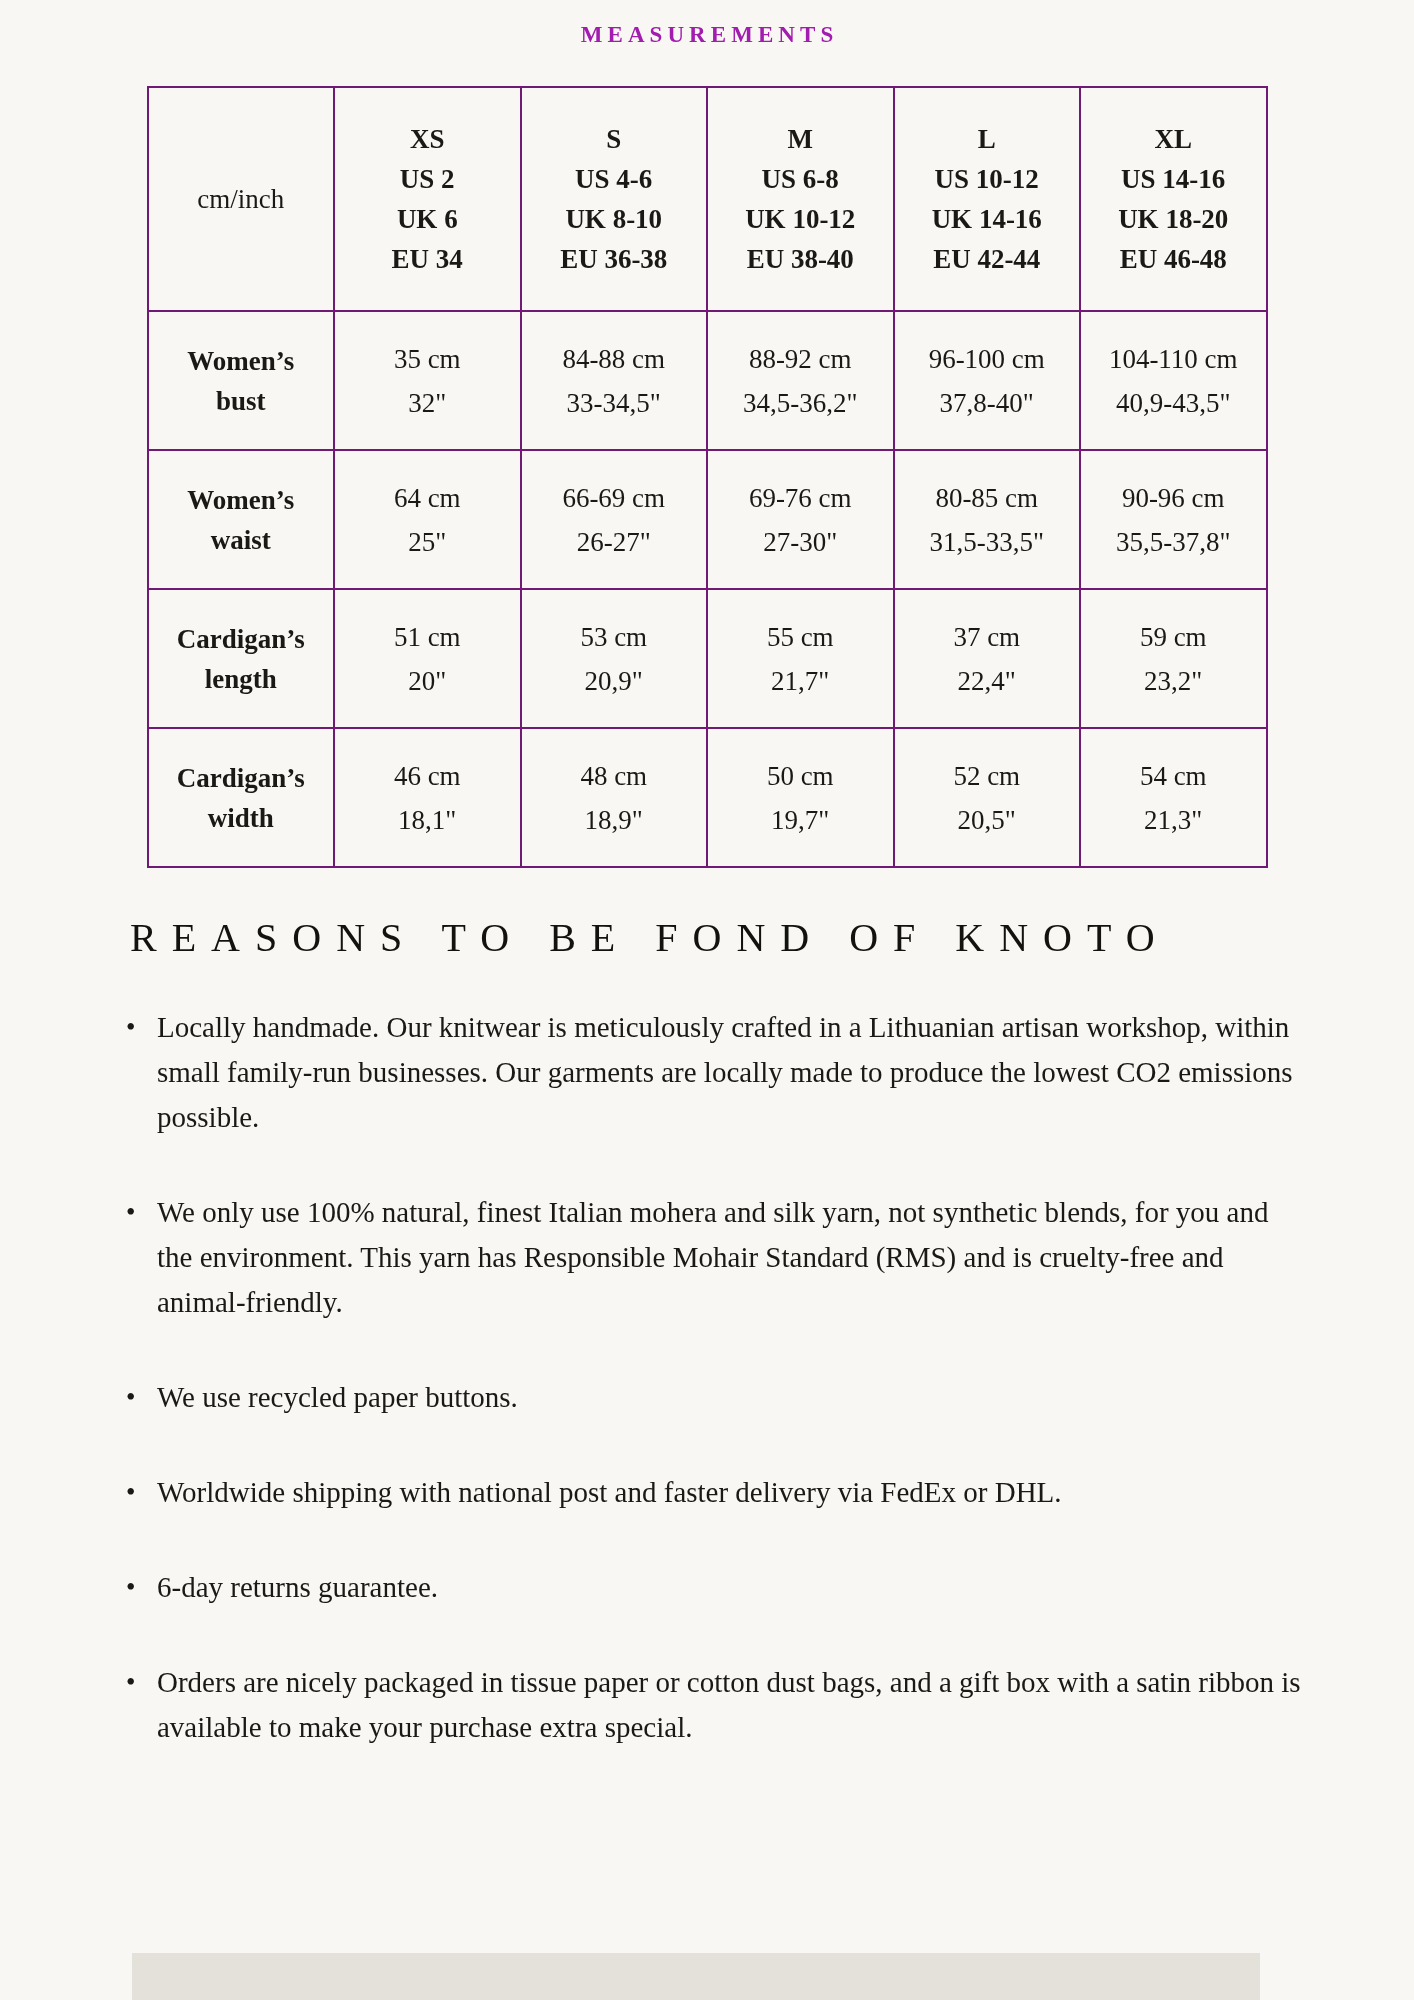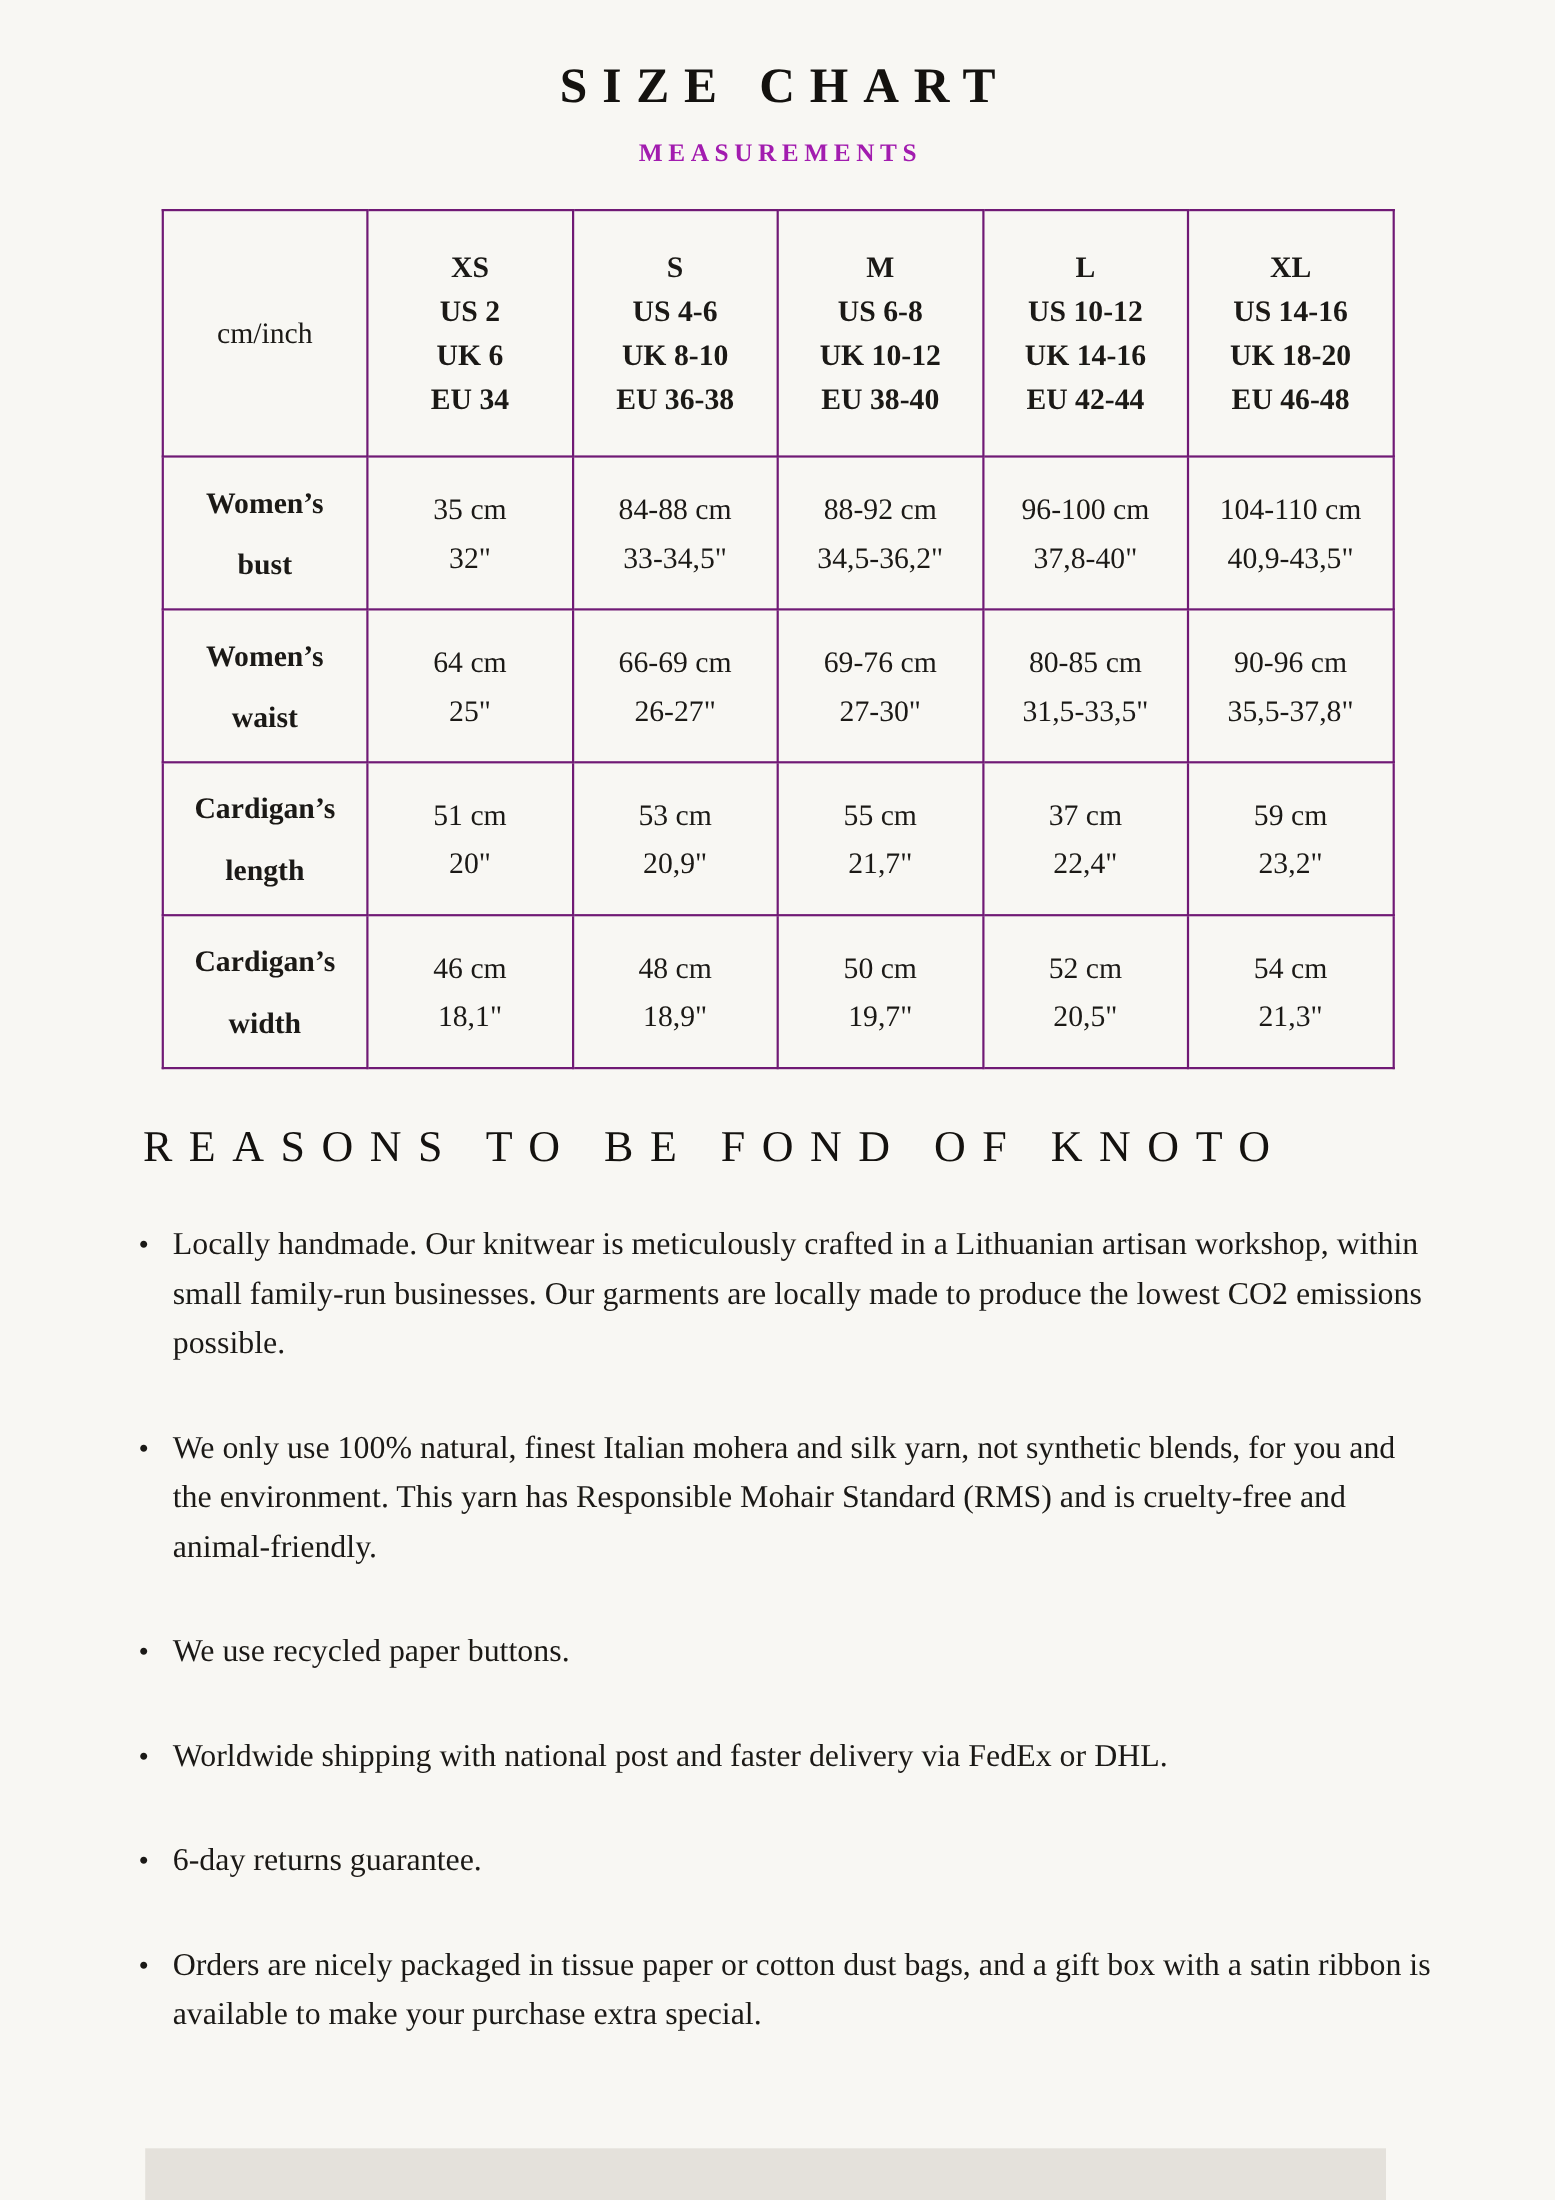--- a/index.html
+++ b/index.html
@@ -50,21 +50,21 @@
     padding: 6px 8px;
     font-size: 27px;
     color: #1b1916;
   }
   .size-table tr.header-row td { height: 210px; }
   .size-table tr.body-row td   { height: 125px; }
 
   .unit-cell { font-weight: 400; }
   .col-header { font-weight: 700; line-height: 40px; }
   .col-header span { display: block; }
-  .row-label { font-weight: 700; line-height: 56px; white-space: pre-line; margin-left: 32px; }
+  .row-label { font-weight: 700; line-height: 40px; white-space: pre-line; margin-left: 32px; }
   .cell-values { line-height: 44px; font-weight: 400; }
   .cell-values span { display: block; }
 
   
   .reasons-heading {
     margin: 46px 0 0 130px;
     font-size: 40px;
     font-weight: 400;
     letter-spacing: 15px;
     color: #14120f;
@@ -99,21 +99,20 @@
     width: 1128px;
     height: 47px;
     background: #e4e1db;
   }
 </style>
 </head>
 <body>
 
 <div class="page">
 
-  <h1 class="page-title">SIZE CHART</h1>
   <h2 class="page-subtitle">MEASUREMENTS</h2>
 
   <table class="size-table">
     <tbody>
       <tr class="header-row">
         <td class="unit-cell">cm/inch</td>
         <td class="col-header">
           <span>XS</span>
           <span>US 2</span>
           <span>UK 6</span>

